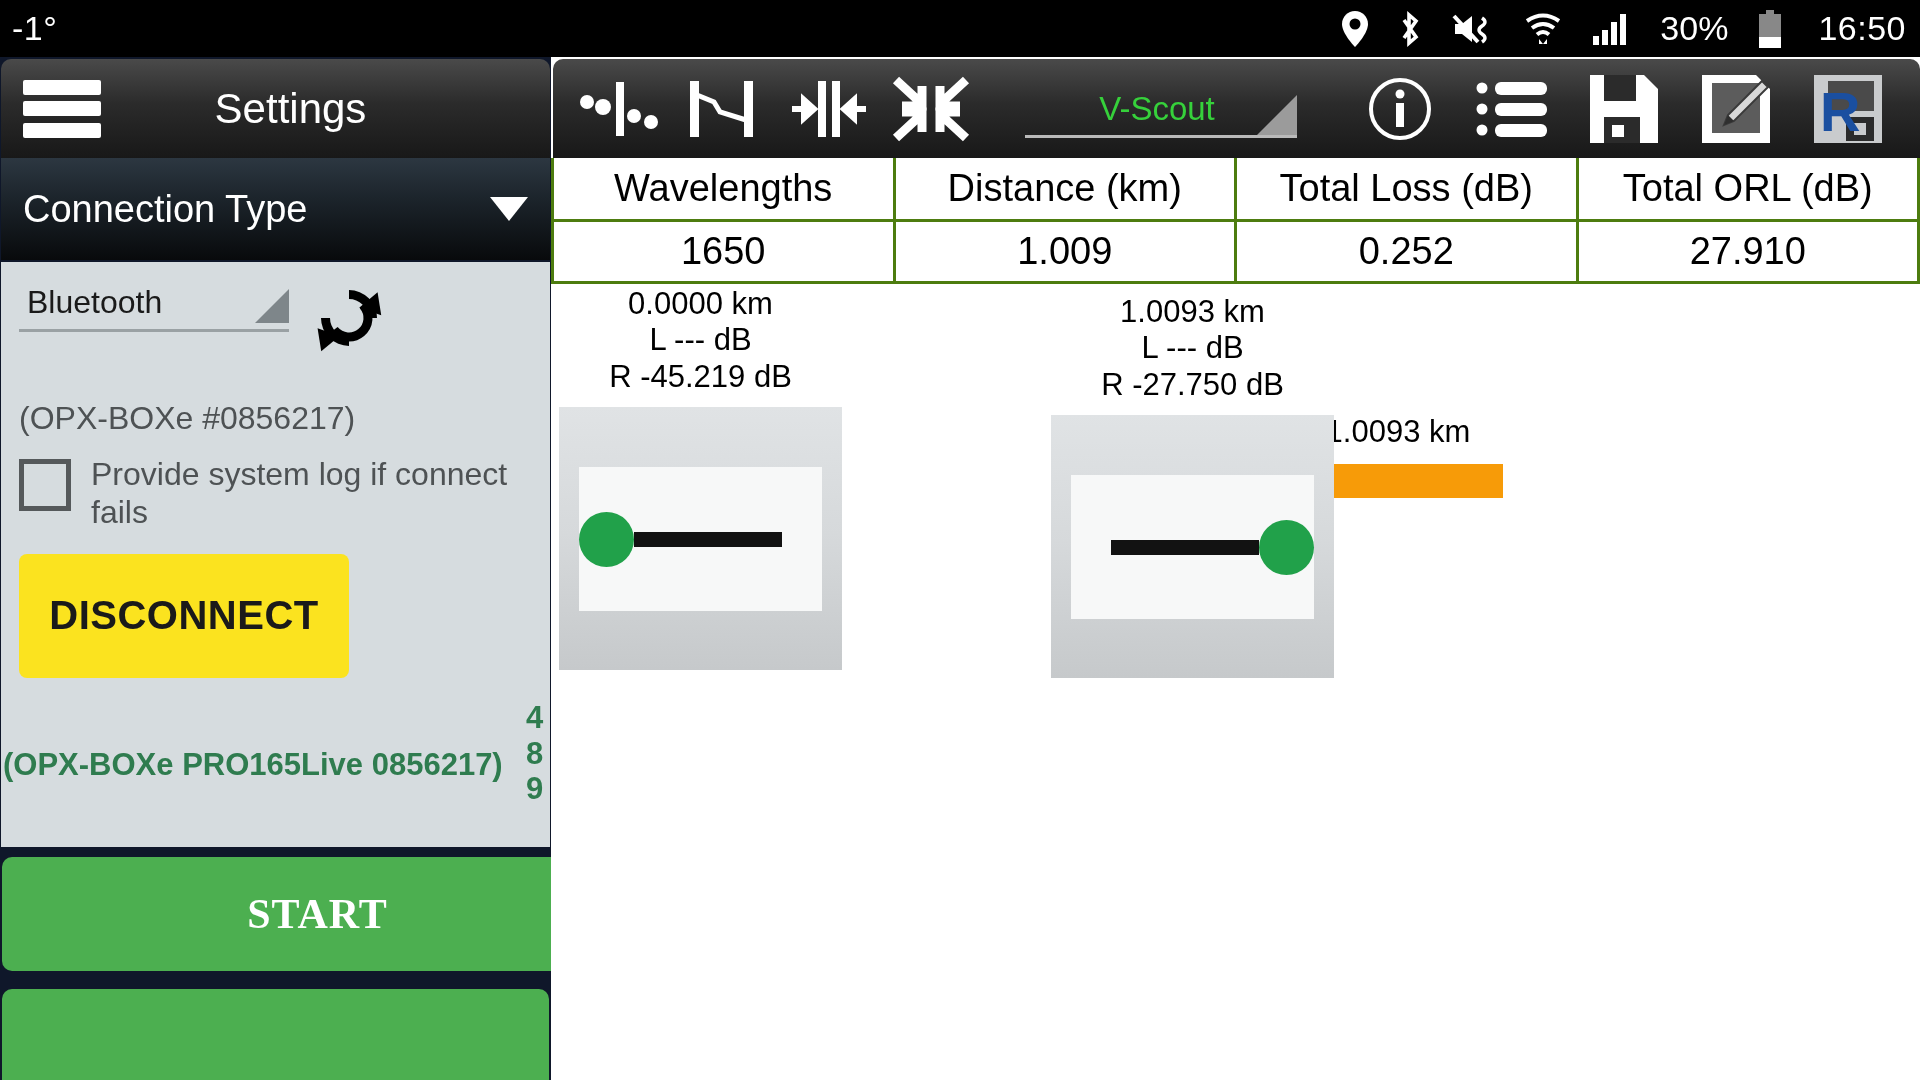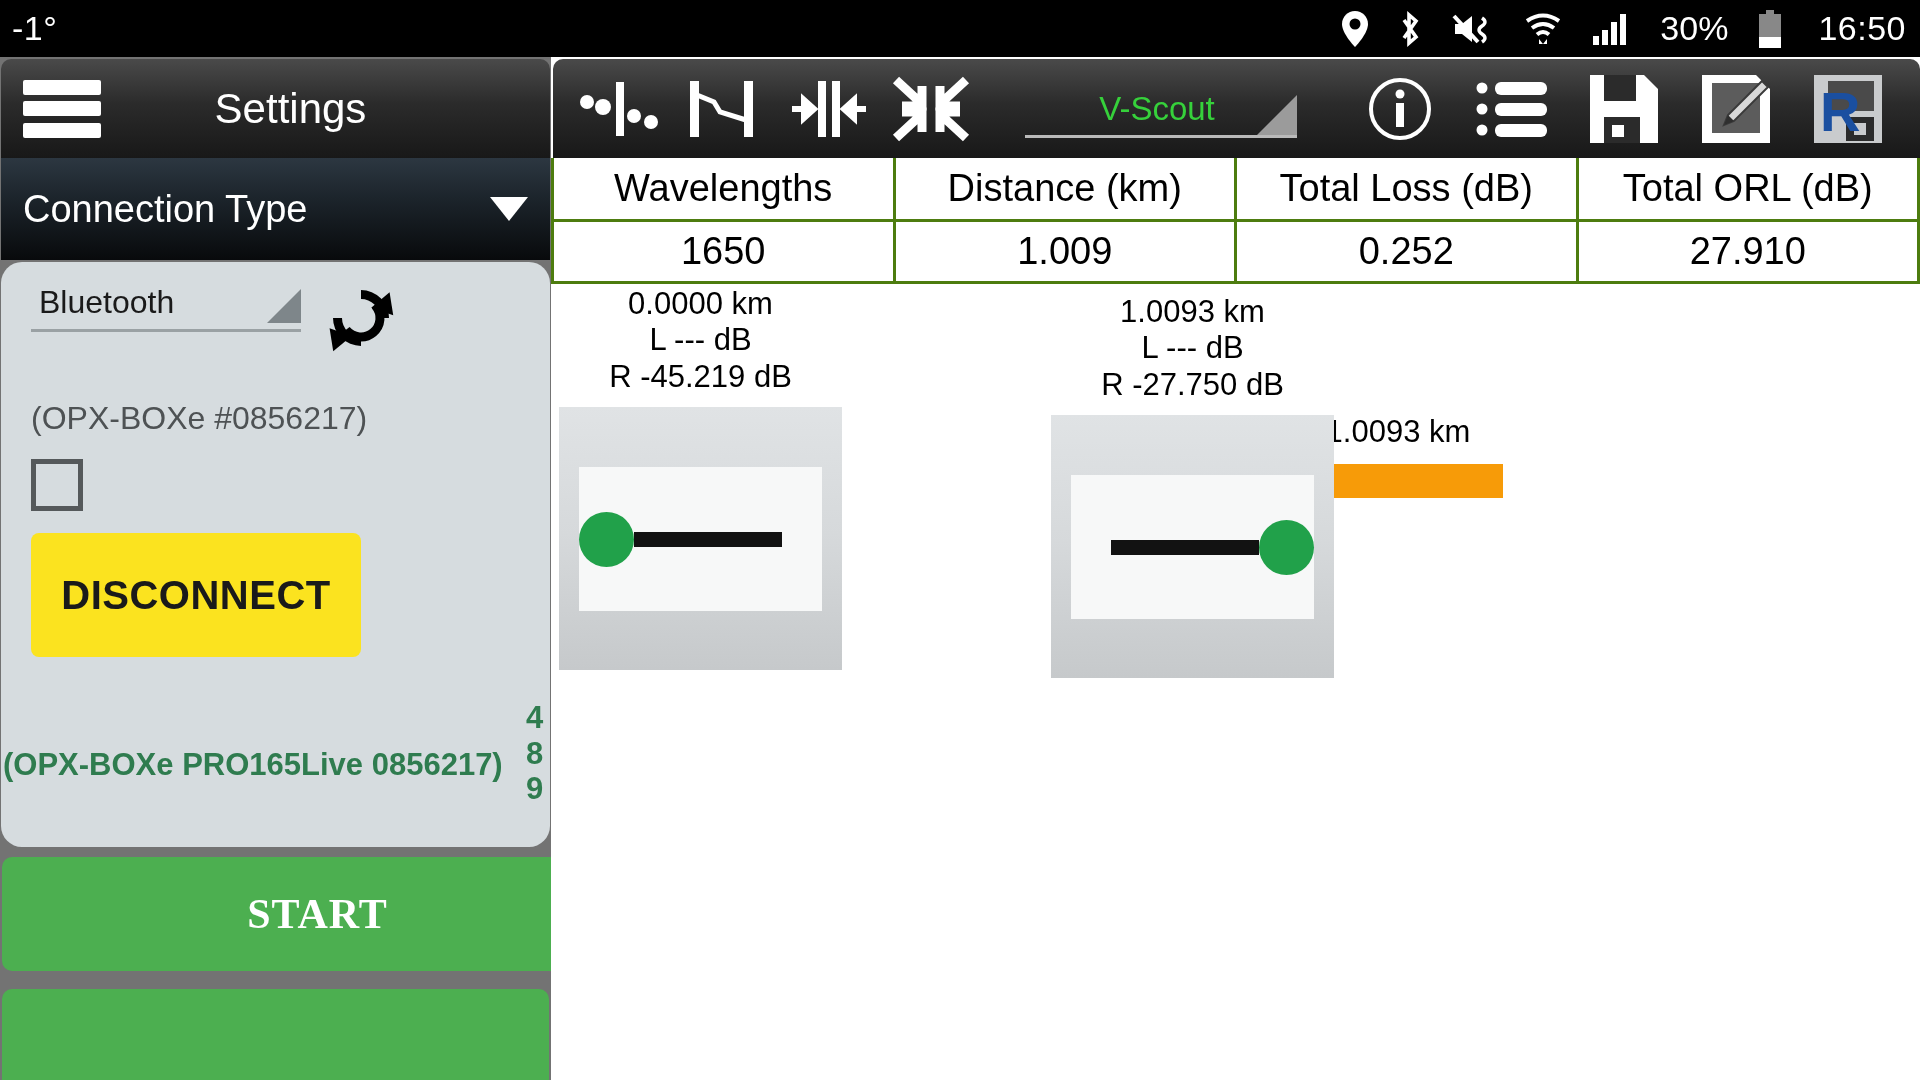--- a/index.html
+++ b/index.html
@@ -22,21 +22,21 @@
     margin-left:auto; display:flex; align-items:center; gap:30px;
     padding-right:14px;
   }
   .sb-ico { display:block; }
   #status-battery-pct { font-size:34px; margin-left:2px; }
   #status-clock { font-size:34px; margin-left:6px; letter-spacing:0.5px; }
 
   
   #sidebar {
     position:absolute; left:0; top:57px; width:551px; height:1023px;
-    background:#737373;
+    background:#0f172a;
   }
   #settings-header {
     position:relative; margin:2px 1px 0 1px; height:99px;
     background:linear-gradient(to bottom,#4a4a4a 0%,#2b2b2b 45%,#181818 100%);
     border-radius:10px 10px 0 0;
     display:flex; align-items:center;
   }
   #hamburger-icon {
     width:78px; height:58px; margin-left:22px;
     display:flex; flex-direction:column; justify-content:space-between;
@@ -57,22 +57,21 @@
     width:0; height:0;
     border-left:19px solid transparent; border-right:19px solid transparent;
     border-top:24px solid #fff;
   }
 
   #conn-panel {
     margin:2px 1px 0 1px;
     background:#d6dcdf;
     height:585px;
     position:relative; overflow:hidden;
-    padding:22px 18px 0 30px;
-    border-radius:21px;
+    padding:22px 18px 0 18px;
   }
   #bt-row { display:flex; align-items:flex-start; gap:0; }
   #bt-spinner {
     width:270px; border-bottom:3px solid #9aa1a4;
     position:relative; padding-bottom:8px;
   }
   #bt-spinner-label { font-size:32px; color:#1a1a1a; padding-left:8px; }
   #bt-spinner-caret {
     position:absolute; right:0; bottom:6px;
     width:0; height:0;
@@ -262,20 +261,21 @@
         <path d="M63 10 L75 30 L51 30 Z" fill="#000" transform="rotate(140 62 24)"></path>
         <path d="M13 66 L25 46 L1 46 Z" fill="#000" transform="rotate(140 13 56)"></path>
         <circle cx="38" cy="38" r="19" fill="none" stroke="#000" stroke-width="9" stroke-dasharray="60 58" transform="rotate(-40 38 38)"></circle>
       </svg>
     </div>
 
     <div id="device-id-label">(OPX-BOXe #0856217)</div>
 
     <div id="syslog-row">
       <div id="syslog-checkbox"></div>
+      <div id="syslog-label">Provide system log if connect fails</div>
     </div>
 
     <button id="disconnect-button">DISCONNECT</button>
 
     <div id="device-status-line">(OPX-BOXe PRO165Live 0856217)</div>
     <div id="device-extra-col">
         <div>4</div>
         <div>8</div>
         <div>9</div>
       </div>

